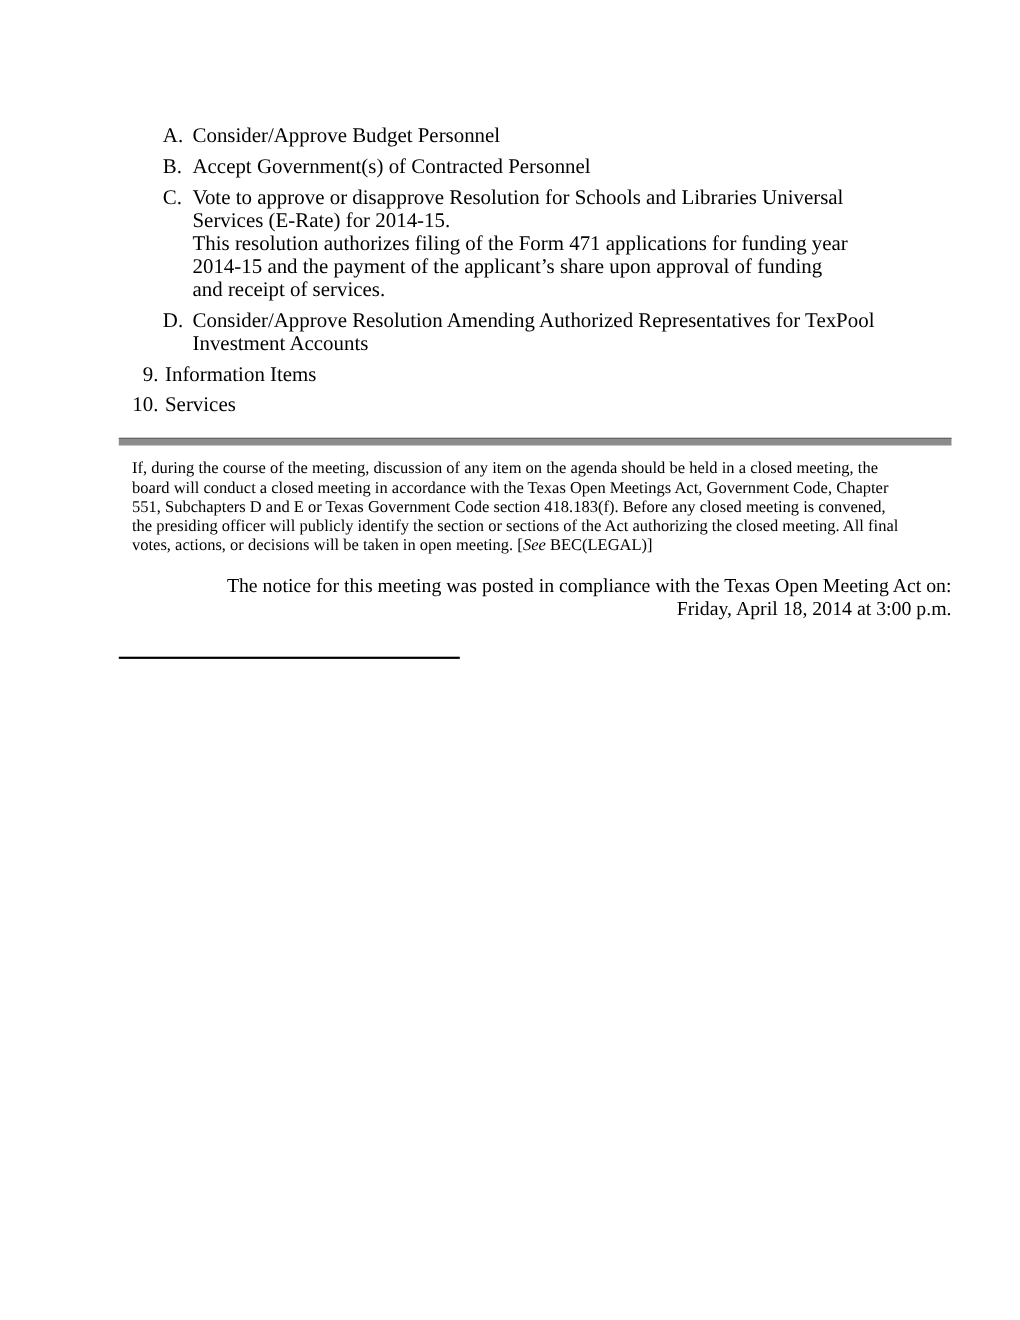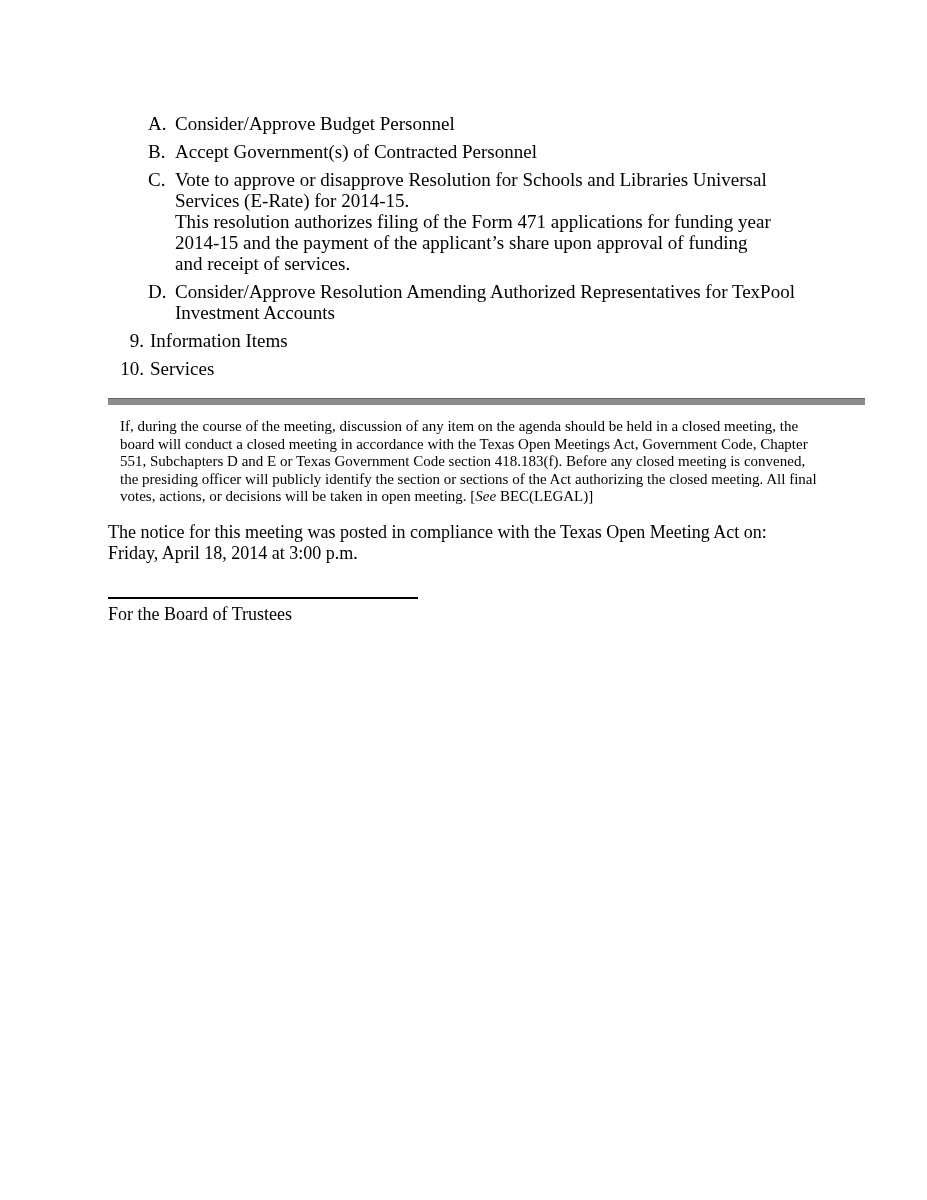--- a/index.html
+++ b/index.html
@@ -50,20 +50,21 @@
   .legal-notice .pre { white-space: pre-line; }
   .legal-notice .see { font-style: italic; }
 
   
   .posting-notice {
     margin: 16px 0 0 0;
     font-size: 18px;
     line-height: 21.5px;
     white-space: pre-line;
     width: 757px;
+    text-align: right;
   }
 
   
   .signature-line {
     margin-top: 32px;
     width: 310px;
     height: 0;
     border-bottom: 2px solid #000000;
   }
   .signature-label {
@@ -118,16 +119,15 @@
     <p class="legal-notice"><span class="pre">If, during the course of the meeting, discussion of any item on the agenda should be held in a closed meeting, the
 board will conduct a closed meeting in accordance with the Texas Open Meetings Act, Government Code, Chapter
 551, Subchapters D and E or Texas Government Code section 418.183(f).  Before any closed meeting is convened,
 the presiding officer will publicly identify the section or sections of the Act authorizing the closed meeting. All final
 votes, actions, or decisions will be taken in open meeting. [</span><span class="see">See</span><span> BEC(LEGAL)]</span></p>
 
     <p class="posting-notice">The notice for this meeting was posted in compliance with the Texas Open Meeting Act on:
 Friday, April 18, 2014 at 3:00 p.m.</p>
 
     <div class="signature-line"></div>
-    <div class="signature-label">For the Board of Trustees</div>
 
   </div>
 </div>
 
 </body></html>

